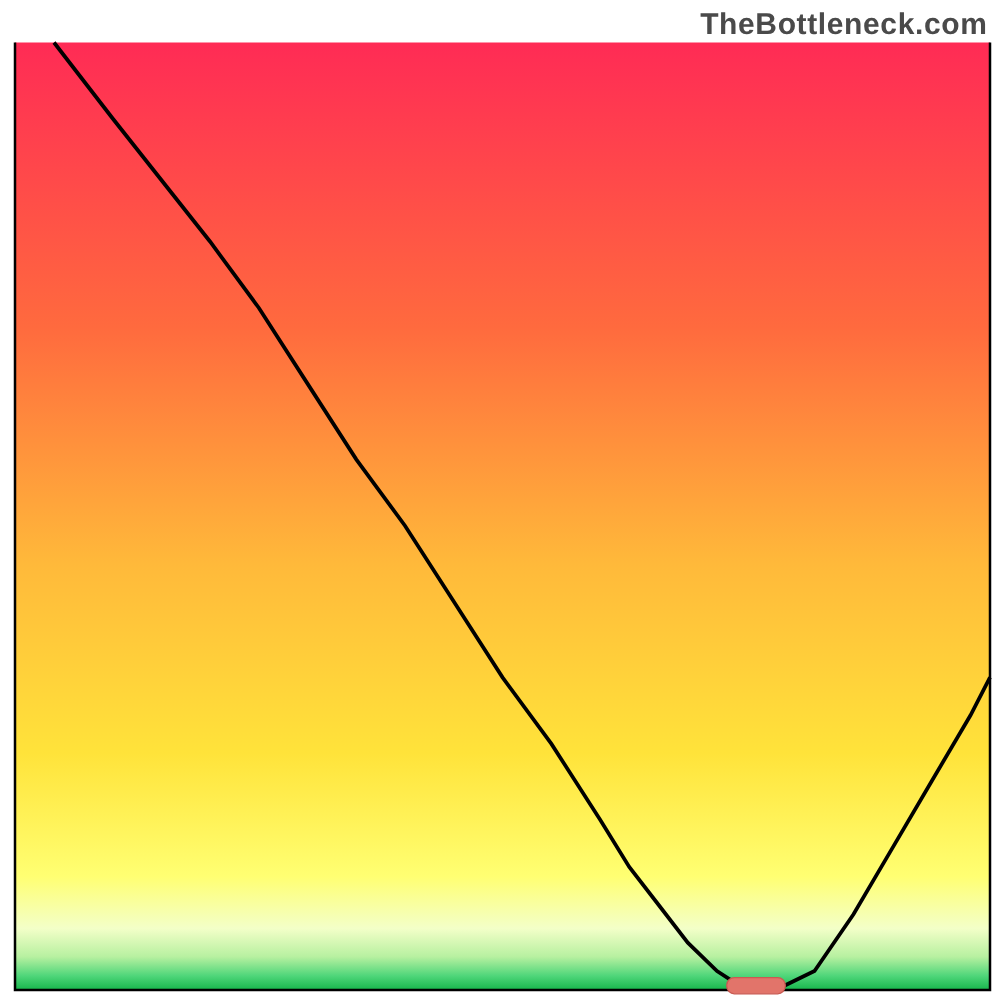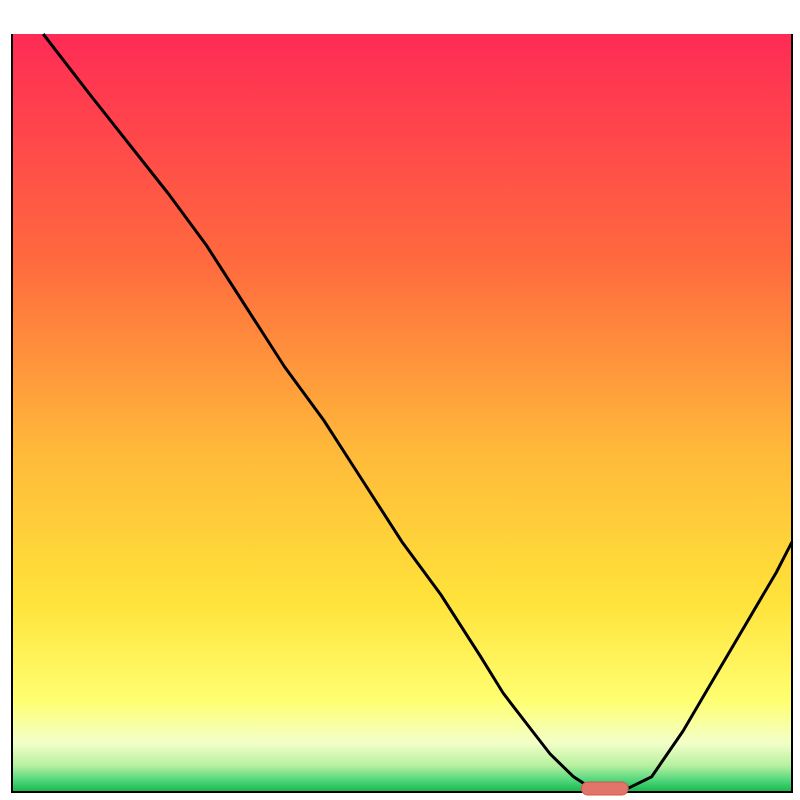--- a/index.html
+++ b/index.html
@@ -33,20 +33,21 @@
     top: 0;
     width: 800px;
     height: 800px;
   }
 </style>
 </head>
 <body>
 
 <div class="frame">
 
+  <div class="watermark">TheBottleneck.com</div>
 
   <svg class="chart" viewBox="0 0 800 800" preserveAspectRatio="none">
     <defs>
       <linearGradient id="bg-grad" x1="0" y1="0" x2="0" y2="1">
       <stop offset="0.00%" stop-color="#ff2b55"></stop>
           <stop offset="30.00%" stop-color="#ff6a3e"></stop>
           <stop offset="55.00%" stop-color="#ffb93a"></stop>
           <stop offset="75.00%" stop-color="#ffe33a"></stop>
           <stop offset="88.00%" stop-color="#ffff72"></stop>
           <stop offset="93.50%" stop-color="#f3ffc8"></stop>

